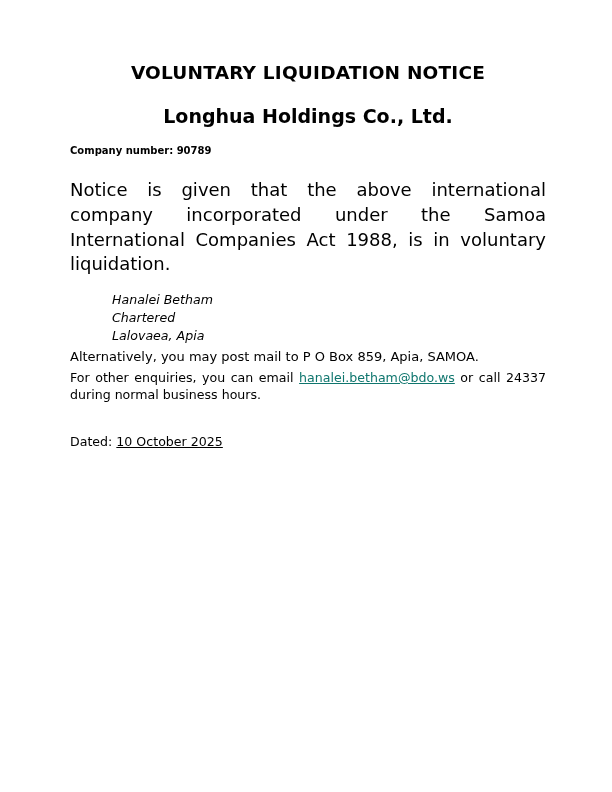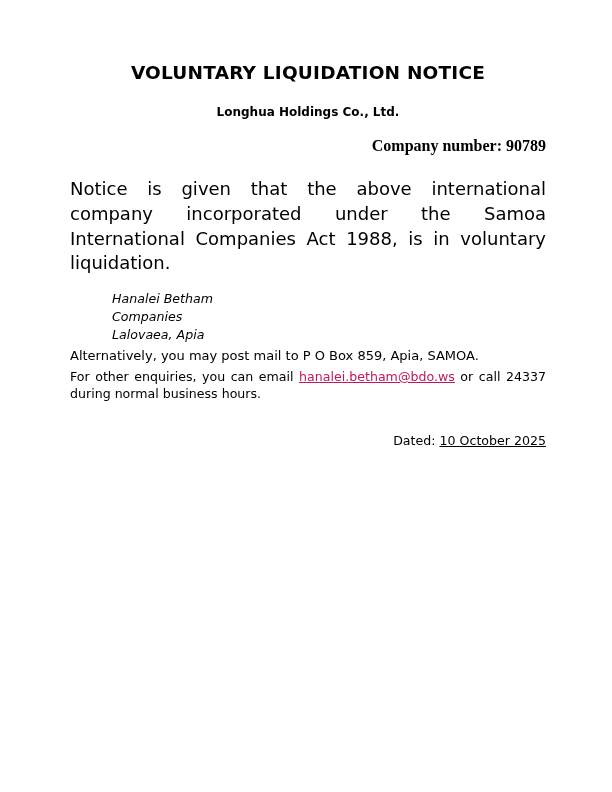--- a/index.html
+++ b/index.html
@@ -23,30 +23,29 @@
   }
   .doc-title {
     text-align: center;
     font-size: 18.5px;
     font-weight: bold;
     letter-spacing: 0.2px;
     margin: 0 0 22px 0;
   }
   .company-name {
     text-align: center;
-    font-size: 12px;
+    font-size: 19px;
     font-weight: bold;
     margin: 0 0 18px 0;
   }
   .company-number {
-    text-align: right;
-    font-size: 16px;
+    text-align: left;
+    font-size: 10px;
     font-weight: bold;
     margin: 0 0 22px 0;
-    font-family: Liberation Serif, serif;
   }
   .para {
     font-size: 18px;
     line-height: 1.38;
     text-align: justify;
     margin: 0 0 14px 0;
   }
   .para.tight {
     margin-bottom: 0;
   }
@@ -69,51 +68,50 @@
   }
   .para-just {
     font-size: 12.6px;
     line-height: 1.38;
     text-align: justify;
     margin: 3px 0 0 0;
   }
   .dated {
     font-size: 12.6px;
     margin: 30px 0 0 0;
-    text-align: right;
   }
   .u {
     text-decoration: underline;
   }
   .b {
     font-weight: bold;
   }
   a.email {
-    color: #be185d;
+    color: #0f766e;
     text-decoration: underline;
   }
   .nowrap { white-space: nowrap; }
 </style>
 </head>
 <body>
 
 <div class="page">
 
   <h1 class="doc-title">VOLUNTARY LIQUIDATION NOTICE</h1>
 
   <div class="company-name">Longhua Holdings Co., Ltd.</div>
 
   <div class="company-number">Company number: 90789</div>
 
   <p class="para">Notice is given that the above international company incorporated under the Samoa International Companies Act 1988, is in voluntary liquidation.</p>
 
 
   <div class="addr-block">
     <span class="addr-line">Hanalei Betham</span>
-    <span class="addr-line">Companies</span>
+    <span class="addr-line">Chartered</span>
     <span class="addr-line">Lalovaea, Apia</span>
   </div>
 
   <p class="line spaced">Alternatively, you may post mail to P O Box 859, Apia, SAMOA.</p>
 
   <p class="para-just">
     <span>For other enquiries, you can email </span><a class="email" href="#">hanalei.betham@bdo.ws</a><span> or call 24337 during normal business hours.</span>
   </p>
 
   <p class="dated">

